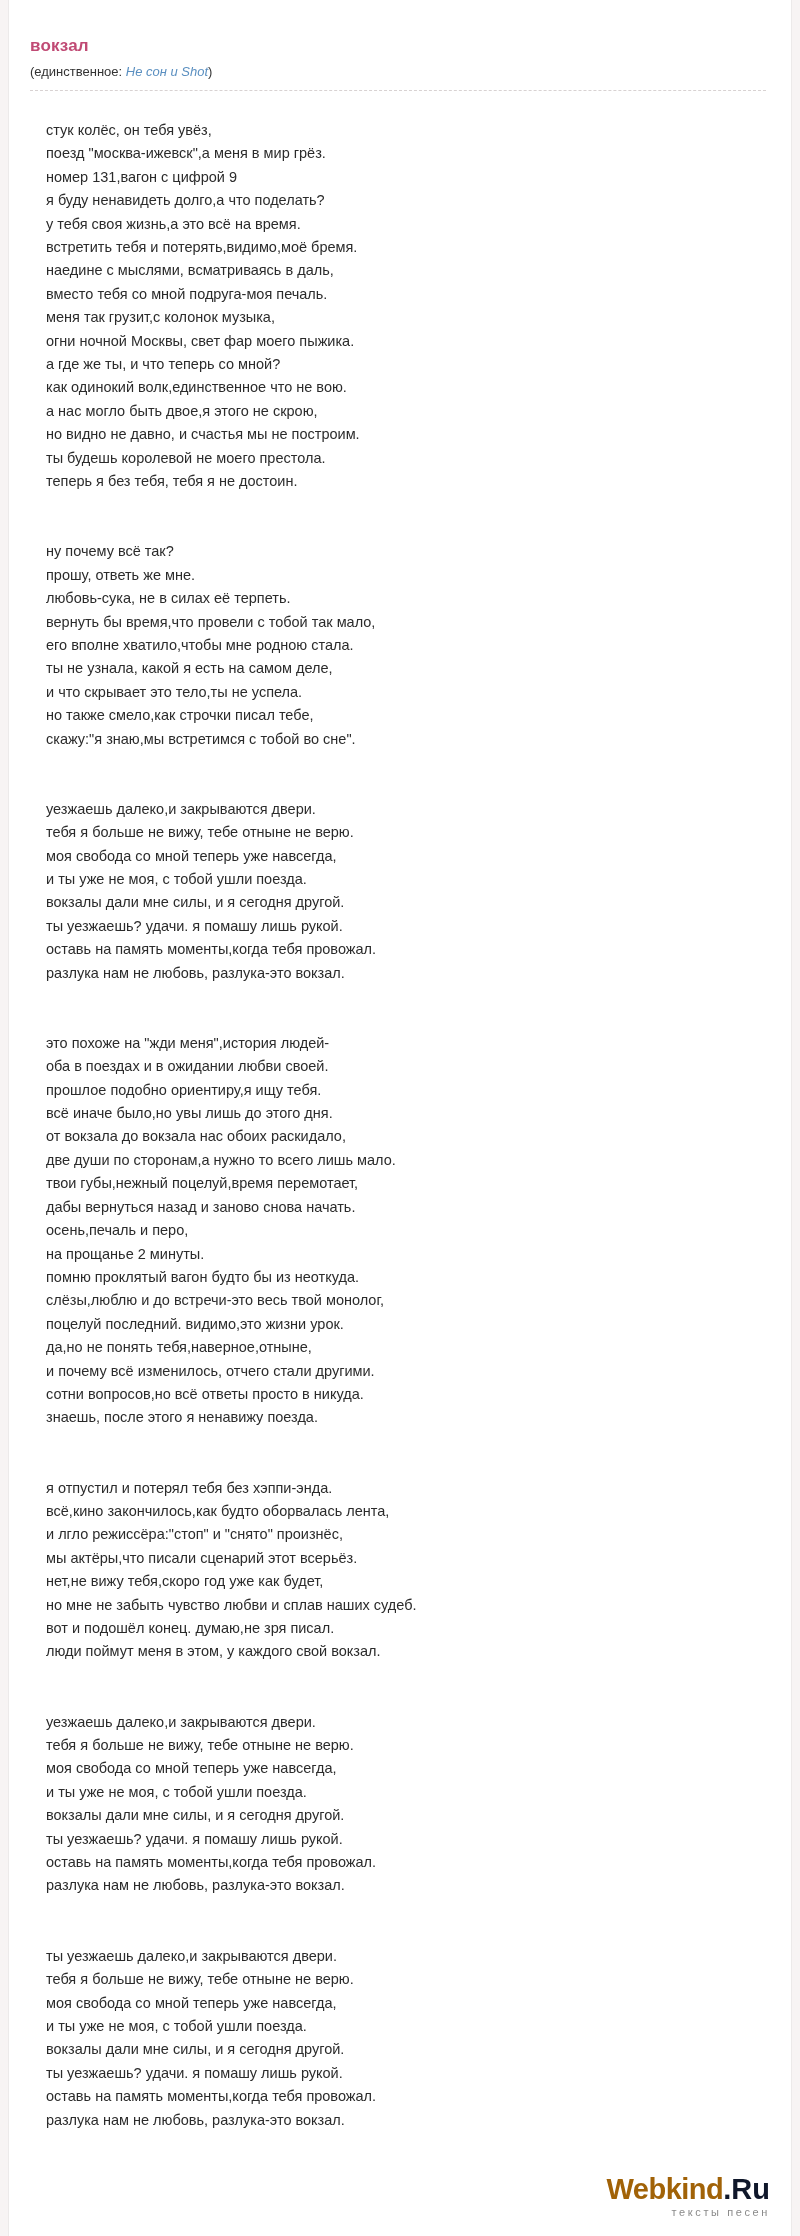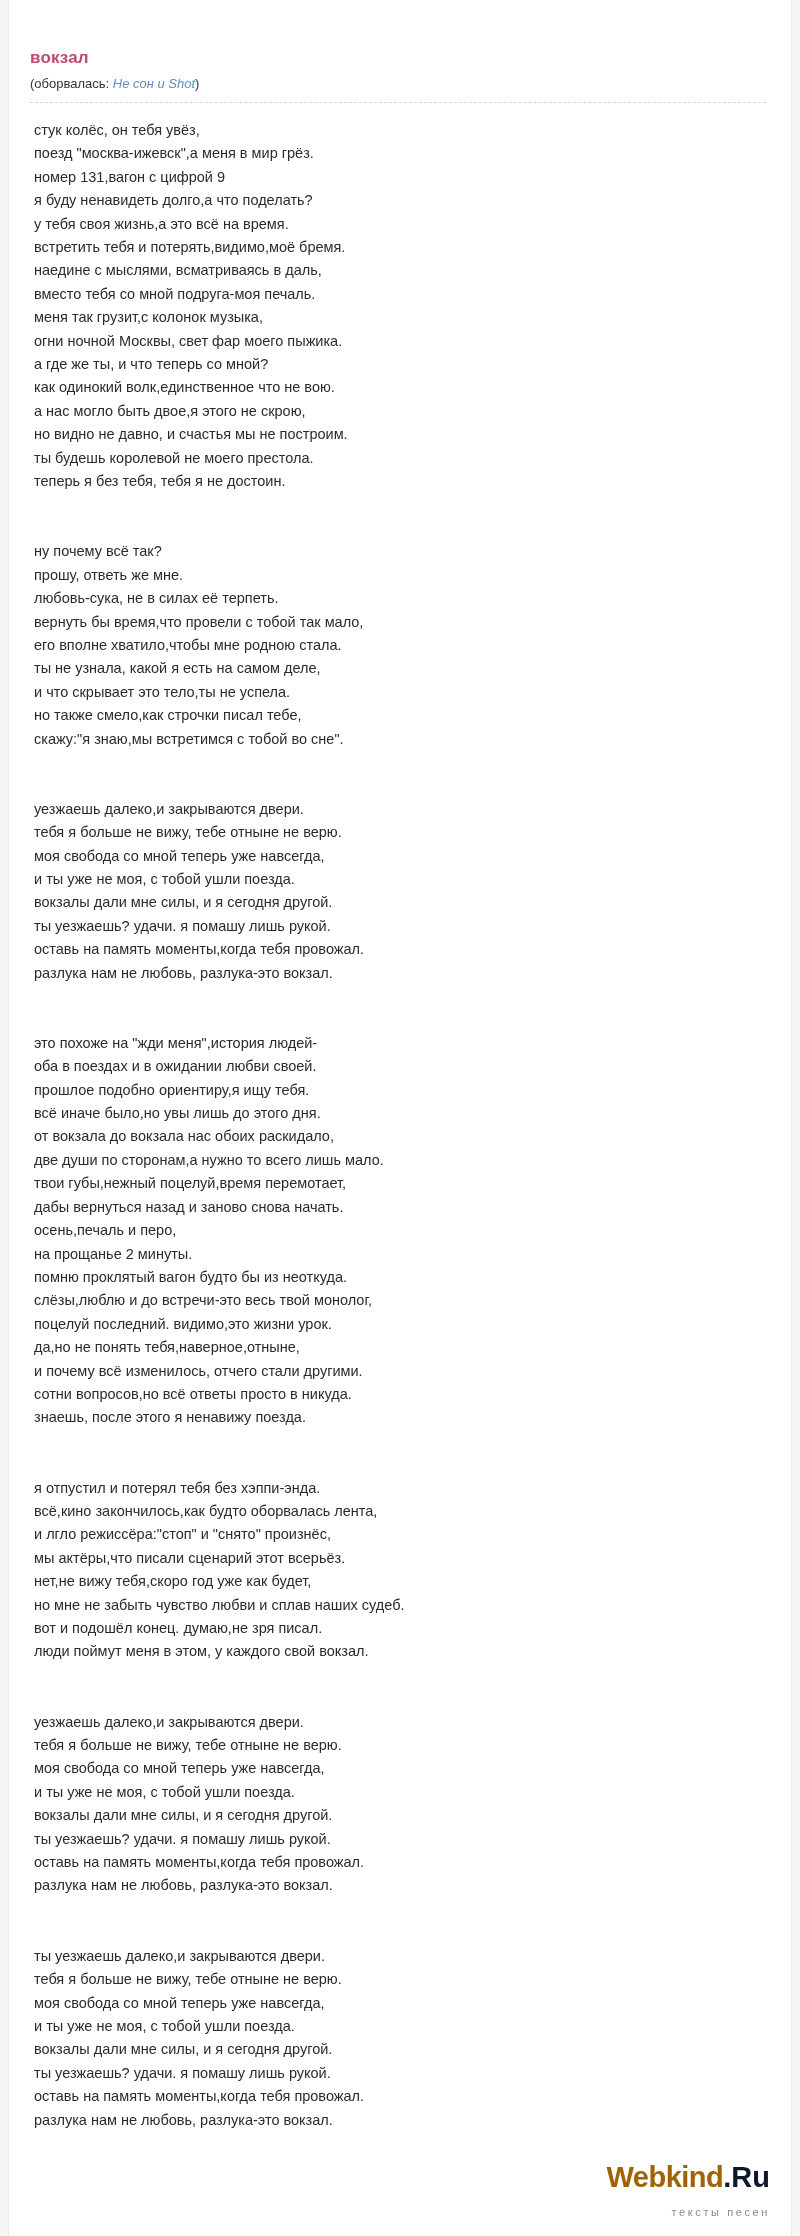--- a/index.html
+++ b/index.html
@@ -36,21 +36,21 @@
 
   .content {
     position: absolute;
     left: 30px;
     top: 0;
     width: 740px;
   }
 
   .song-title {
     margin: 0;
-    padding: 48px 0 0 0;
+    padding: 36px 0 0 0;
     font-size: 17px;
     font-weight: bold;
     color: #c04a74;
     letter-spacing: 0.2px;
     line-height: 20px;
   }
 
   .performer-line {
     margin: 0;
     padding: 8px 0 0 0;
@@ -66,21 +66,21 @@
 
   .divider {
     margin: 10px 0 0 0;
     border: 0;
     border-top: 1px dashed #d8d2d2;
     height: 0;
     width: 736px;
   }
 
   .lyrics {
-    margin: 4px;
+    margin: 16px;
     padding: 12px 0 0 0;
     font-size: 14.5px;
     line-height: 23.4px;
     color: #2b2b2b;
     white-space: pre-wrap;
     font-family: "Liberation Sans", sans-serif;
   }
 
   .brand {
     position: absolute;
@@ -97,40 +97,40 @@
     display: inline-block;
   }
   .brand-tld {
     font-size: 29px;
     font-weight: bold;
     color: #0f172a;
     display: inline-block;
   }
   .brand-sub {
     display: block;
-    margin-top: 15px;
+    margin-top: 3px;
     font-size: 11px;
     color: #8a8a8a;
     letter-spacing: 2.6px;
     text-align: right;
   }
 </style>
 </head>
 <body>
 
 <div class="page">
 
   <div class="edge-left"></div>
   <div class="edge-right"></div>
 
   <div class="content">
 
     <h1 class="song-title">вокзал</h1>
 
-    <p class="performer-line"><span>(оборвалась: </span><a href="#">Не сон и Shot</a><span>)</span></p>
+    <p class="performer-line"><span>(единственное: </span><a href="#">Не сон и Shot</a><span>)</span></p>
 
     <hr class="divider">
 
     <div class="lyrics">стук колёс, он тебя увёз,
 поезд "москва-ижевск",а меня в мир грёз.
 номер 131,вагон с цифрой 9
 я буду ненавидеть долго,а что поделать?
 у тебя своя жизнь,а это всё на время.
 встретить тебя и потерять,видимо,моё бремя.
 наедине с мыслями, всматриваясь в даль,

